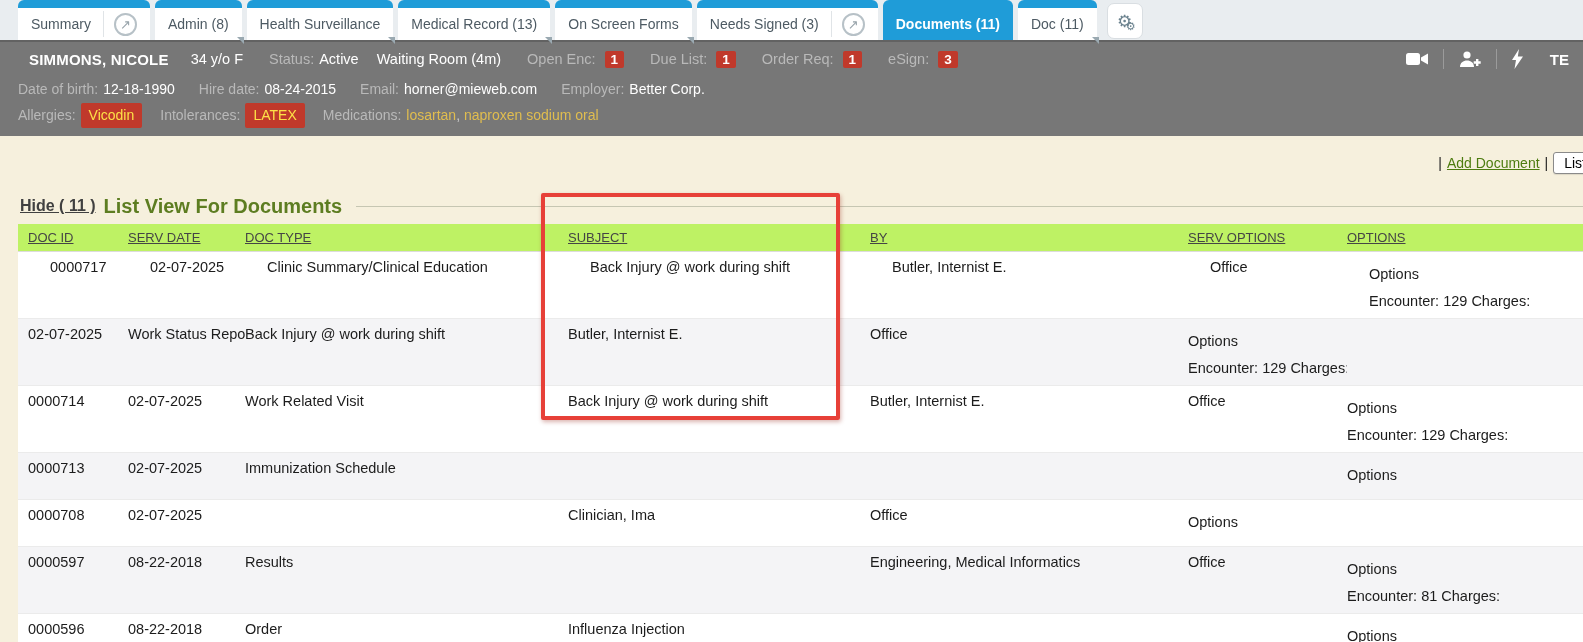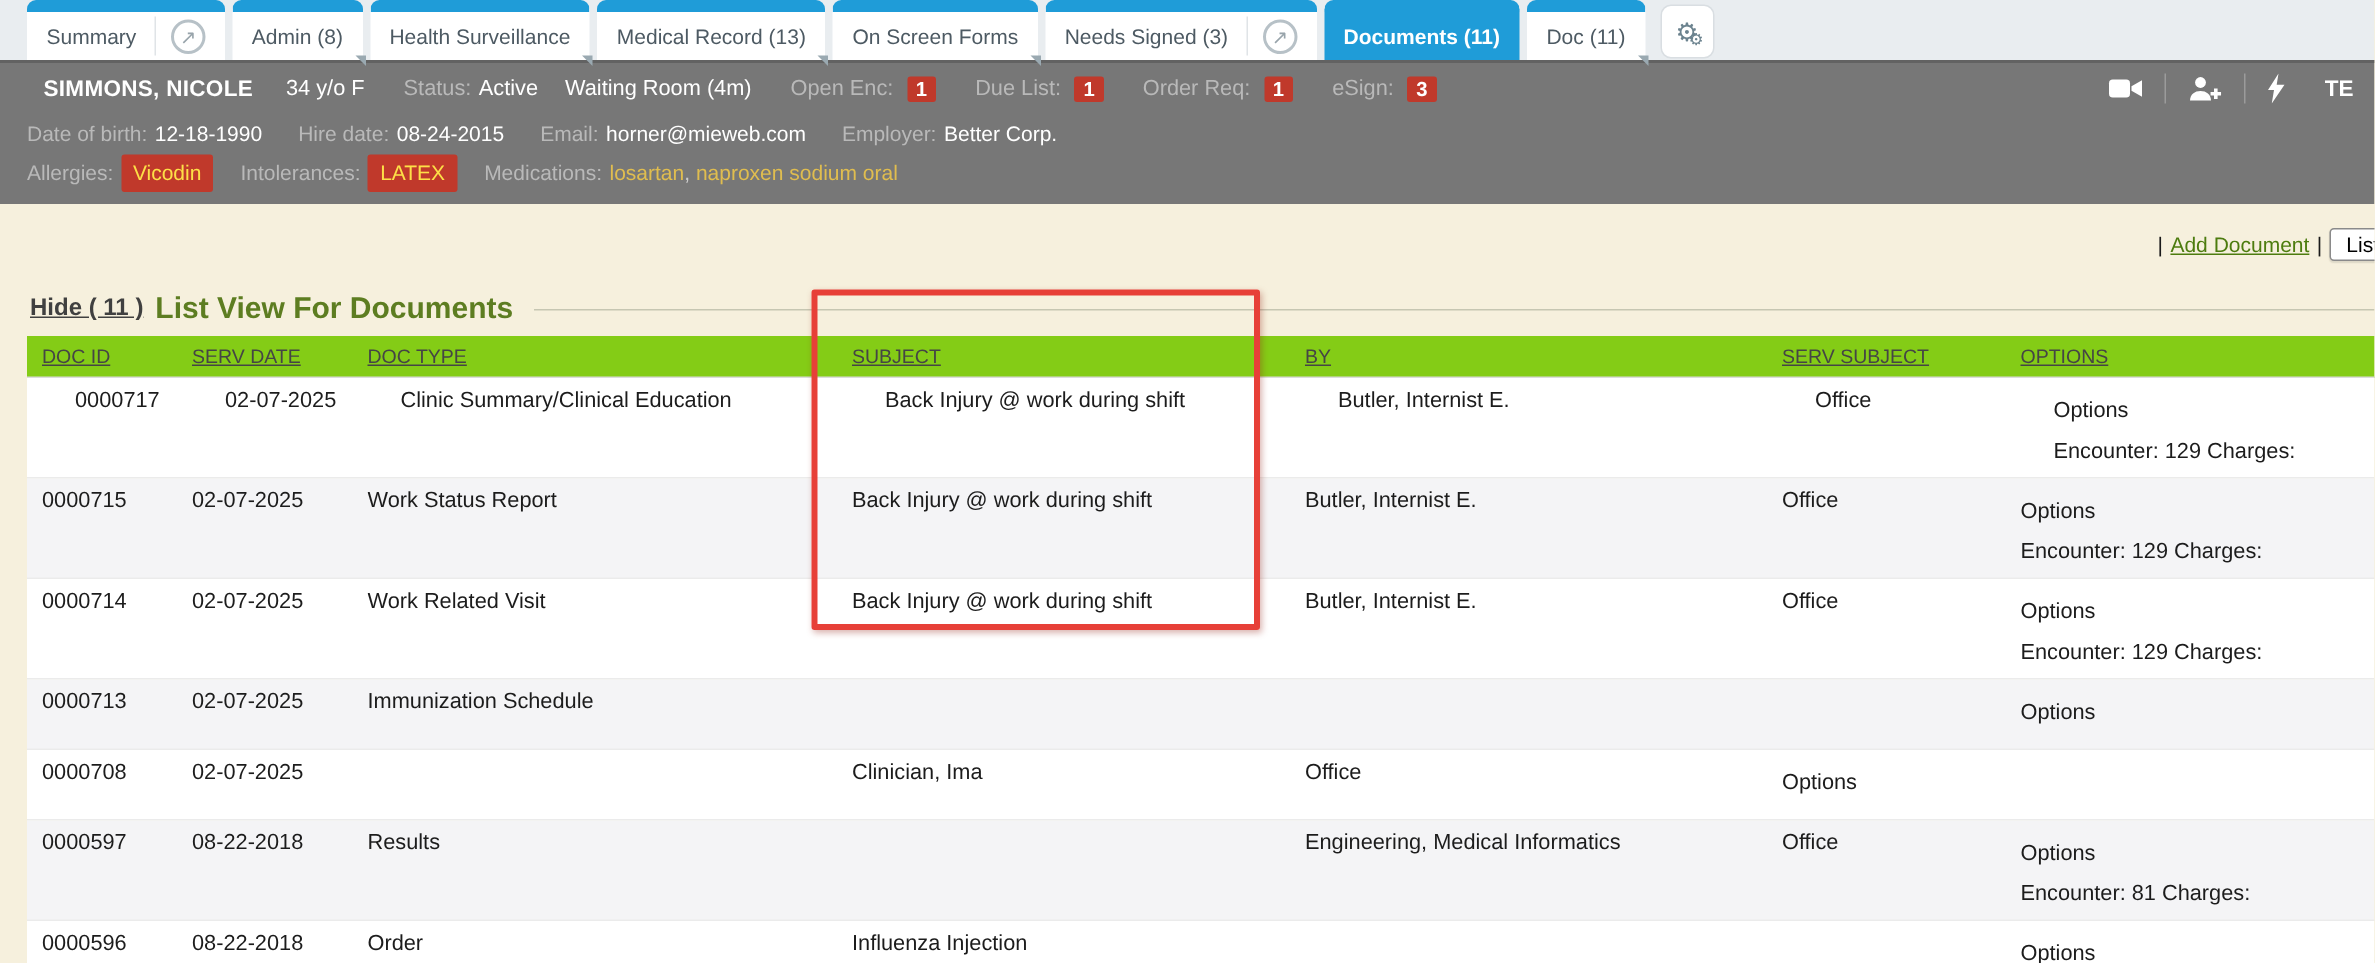--- a/index.html
+++ b/index.html
@@ -103,21 +103,21 @@
   .header-rule { flex:1; height:1px; background:#c6c6b2; margin-left:14px; }
 
   
   .doc-table { margin:6px 0 0 18px; }
   .t-row {
     display:grid;
     grid-template-columns:100px 117px 323px 302px 318px 159px 1fr;
     padding-left:10px;
   }
   .t-head {
-    background:#84cc16; height:28px; align-items:center;
+    background:#bef264; height:28px; align-items:center;
     border-bottom:1px solid #dcdcdc; font-size:13px;
   }
   .t-head .th { color:#454545; text-decoration:underline; cursor:pointer; white-space:nowrap; }
   .t-body-row { font-size:14.5px; border-bottom:1px solid #ebebeb; background:#fff; }
   .t-body-row.alt { background:#f4f4f6; }
   .cell { padding-top:7px; white-space:nowrap; overflow:hidden; }
   .cell-options { padding-top:14px; }
   .opt-link { cursor:pointer; }
   .enc-line { margin-top:11px; }
 
@@ -275,38 +275,37 @@
     <span class="header-rule"></span>
   </div>
 
   <div class="doc-table">
     <div class="t-row t-head" id="table-head">
         <span class="th">DOC ID</span>
         <span class="th">SERV DATE</span>
         <span class="th">DOC TYPE</span>
         <span class="th">SUBJECT</span>
         <span class="th">BY</span>
-        <span class="th">SERV SUBJECT</span>
+        <span class="th">SERV OPTIONS</span>
         <span class="th">OPTIONS</span>
       </div>
     <div id="table-body">
         <div class="t-row t-body-row" style="min-height: 67px; padding-left: 32px;">
           <span class="cell">0000717</span>
           <span class="cell">02-07-2025</span>
           <span class="cell">Clinic Summary/Clinical Education</span>
           <span class="cell">Back Injury @ work during shift</span>
           <span class="cell">Butler, Internist E.</span>
           <span class="cell">Office</span>
           <span class="cell cell-options">
             <div class="opt-link">Options</div>
             <div class="enc-line">Encounter: 129 Charges:</div>
           </span>
         </div>
         <div class="t-row t-body-row alt" style="min-height: 67px;">
-          <span class="cell">0000715</span>
           <span class="cell">02-07-2025</span>
           <span class="cell">Work Status Report</span>
           <span class="cell">Back Injury @ work during shift</span>
           <span class="cell">Butler, Internist E.</span>
           <span class="cell">Office</span>
           <span class="cell cell-options">
             <div class="opt-link">Options</div>
             <div class="enc-line">Encounter: 129 Charges:</div>
           </span>
         </div>

